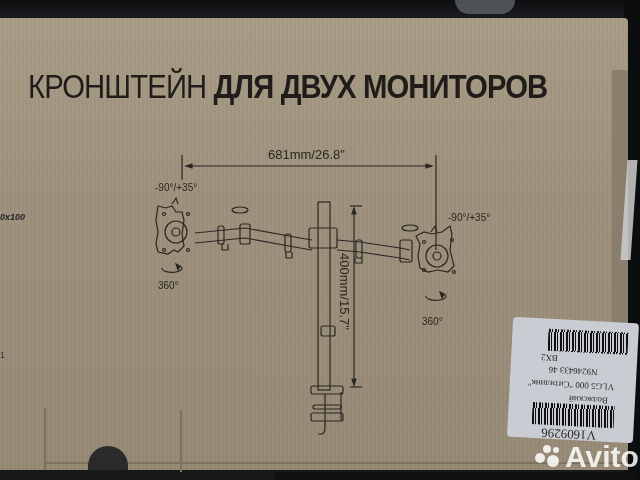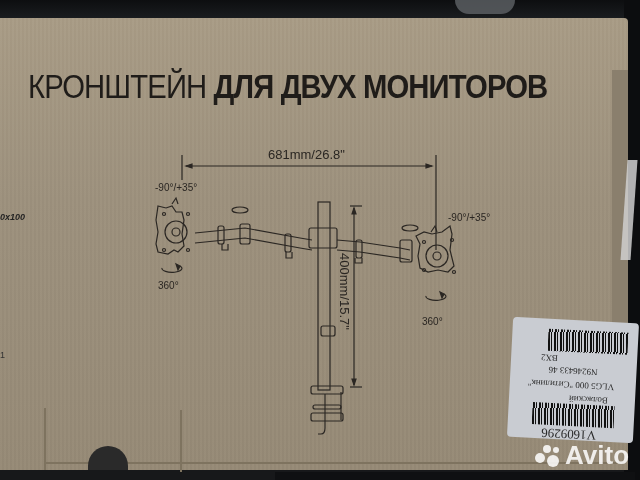--- a/index.html
+++ b/index.html
@@ -24,21 +24,21 @@
   .left-mark{position:absolute;left:0;top:350px;font-size:9px;color:#333;}
   .diagram{position:absolute;left:0;top:0;width:640px;height:480px;}
   .flap-line{position:absolute;background:#7e735f;}
   .notch{position:absolute;left:88px;top:446px;width:40px;height:24px;background:#2a2a2a;border-radius:20px 20px 0 0;}
   .bottom-dark{position:absolute;left:275px;top:472px;width:360px;height:8px;background:#0f1012;}
   .sticker{position:absolute;left:510px;top:320px;width:126px;height:120px;background:#c9ccd2;border-radius:4px;
            transform:rotate(3deg);overflow:hidden;}
   .sticker .barcode{position:absolute;height:22px;
            background:repeating-linear-gradient(90deg,#111 0 2px,#c9ccd2 2px 3px,#111 3px 4px,#c9ccd2 4px 6px);}
   .sticker .st{position:absolute;transform:rotate(180deg);font-family:"Liberation Serif",serif;color:#2a2a2a;white-space:nowrap;}
-  .avito{position:absolute;left:535px;top:440px;font-size:26px;font-weight:bold;color:rgba(255,255,255,.85);}
+  .avito{position:absolute;left:535px;top:440px;font-size:30px;font-weight:bold;color:rgba(255,255,255,.85);}
   .avito-dots{position:absolute;left:535px;top:445px;width:26px;height:22px;}
   .avito-dots span{position:absolute;border-radius:50%;background:rgba(255,255,255,.85);}
 </style>
 </head>
 <body>
 
 <div class="bg-top"></div>
 <div class="bg-glint"></div>
 <div class="bg-right"></div>
 

